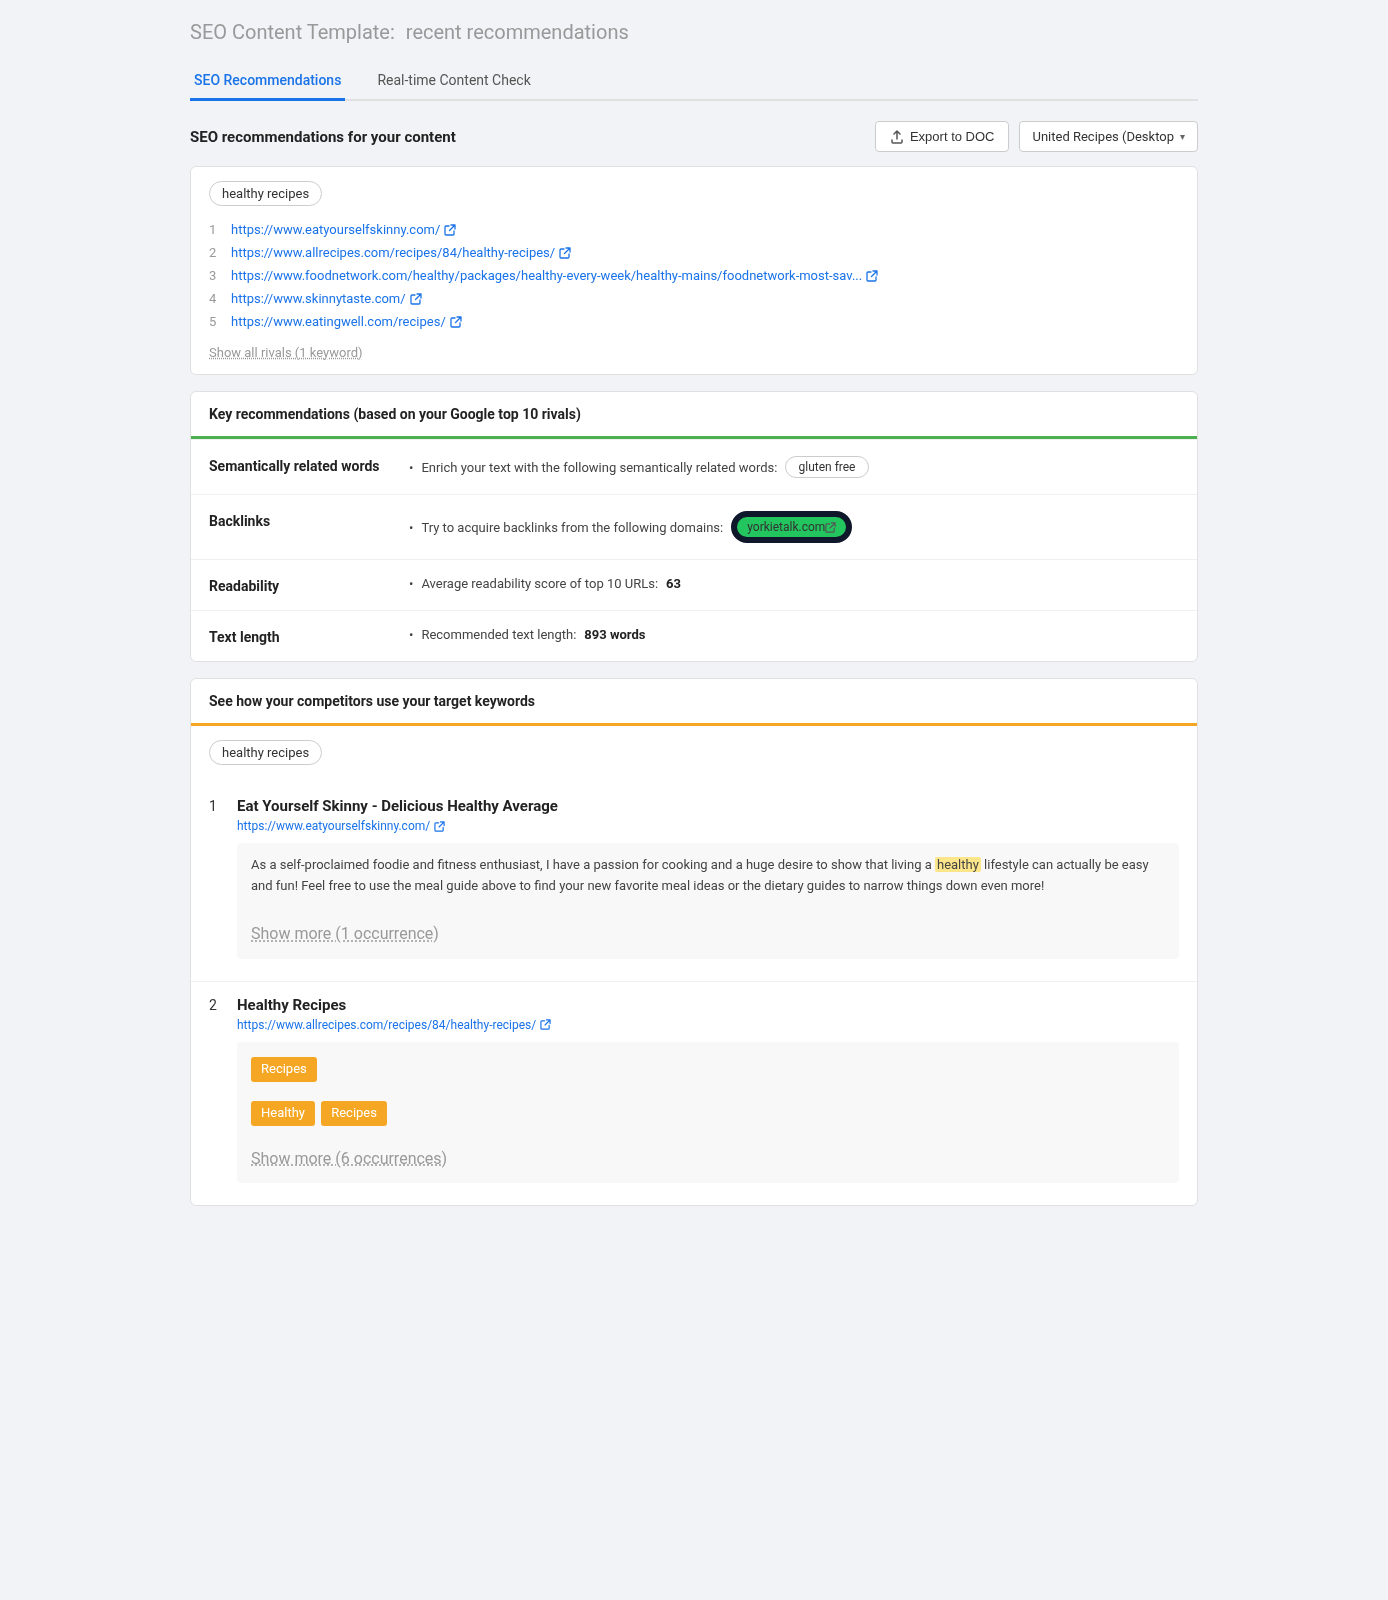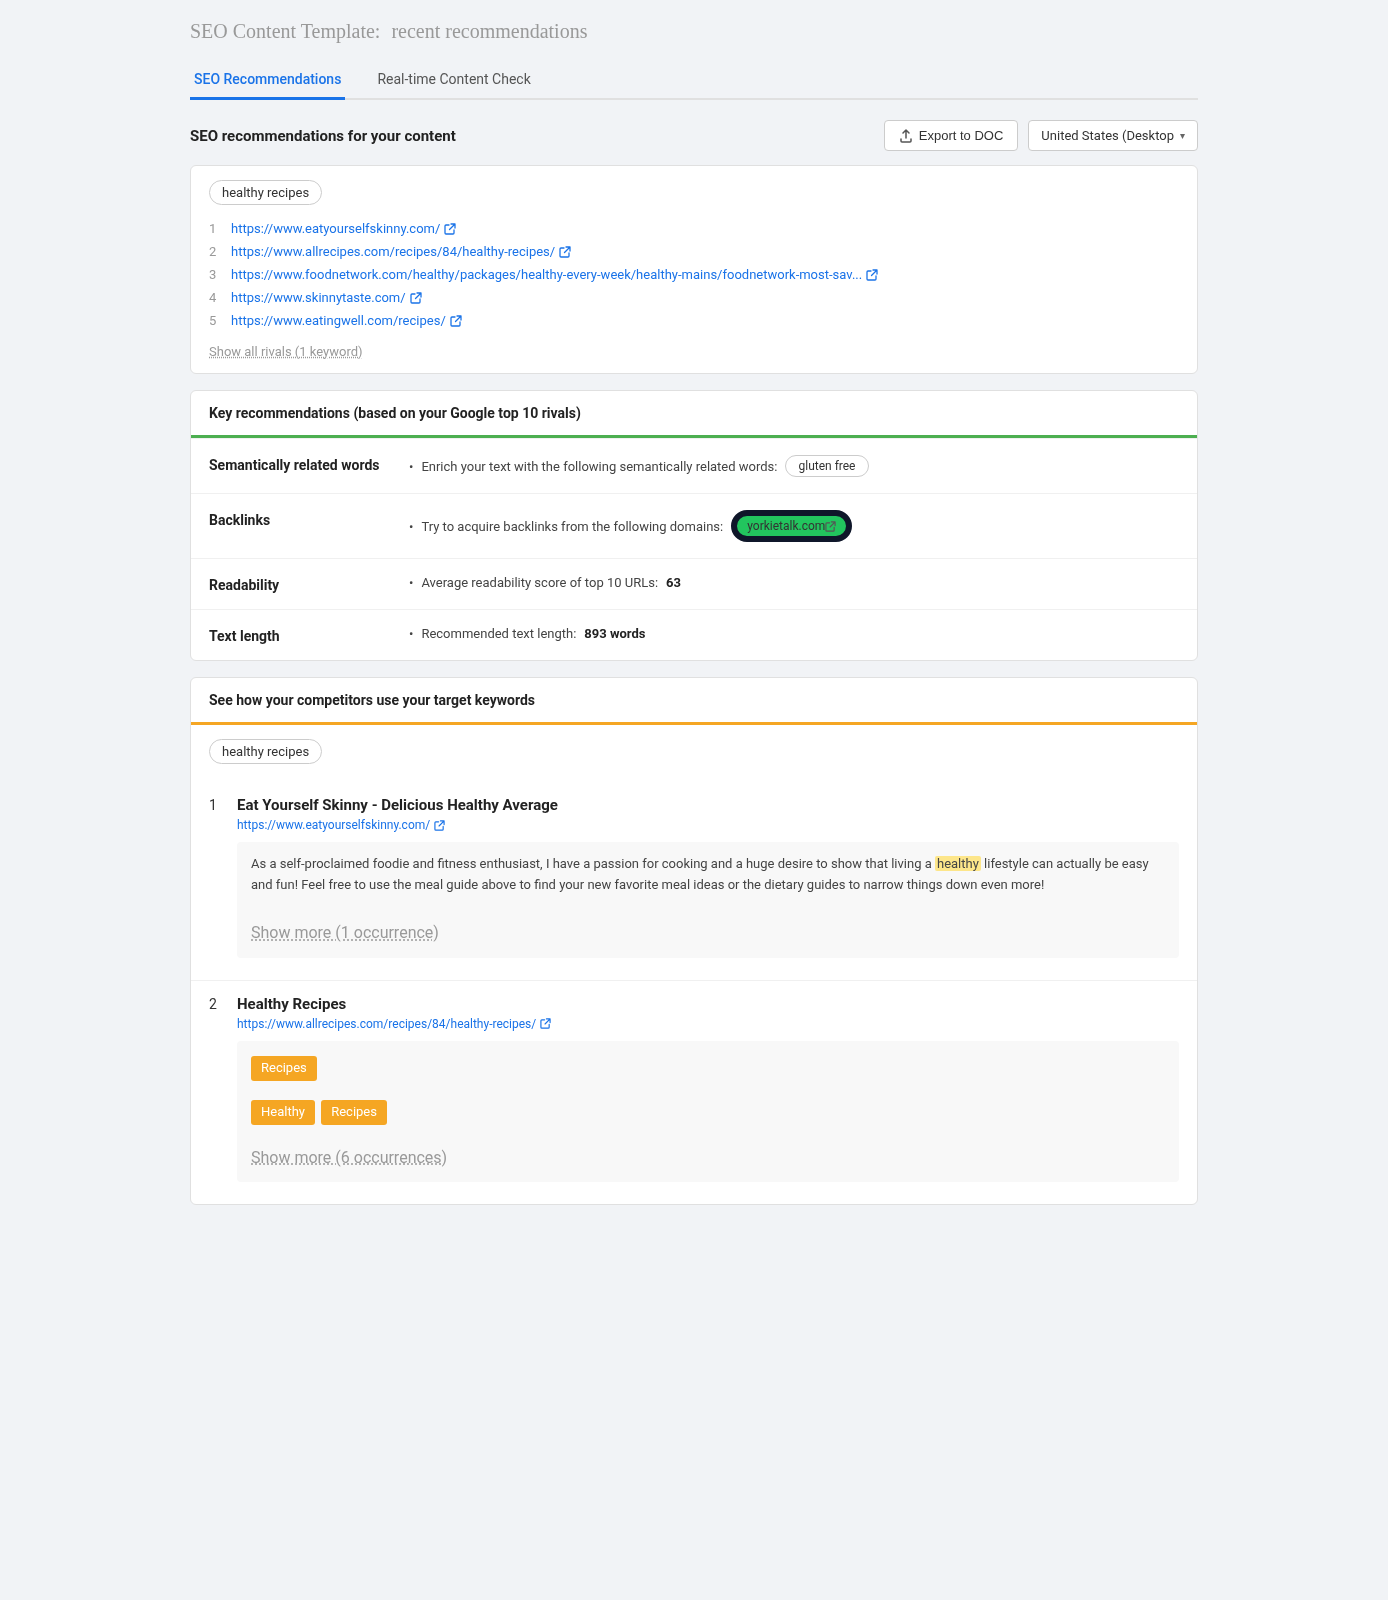--- a/index.html
+++ b/index.html
@@ -13,21 +13,20 @@
       max-width: 1040px;
       margin: 0 auto;
       padding: 20px 16px;
       background: #f1f3f6;
     }
     .page-title {
       font-size: 20px;
       font-weight: 400;
       color: #222;
       margin-bottom: 18px;
-      font-family: Liberation Serif, serif;
     }
     .page-title span {
       color: #999;
       font-weight: 400;
     }
     .tabs-bar {
       display: flex;
       border-bottom: 2px solid #e0e0e0;
       margin-bottom: 20px;
       background: #f1f3f6;
@@ -295,21 +294,21 @@
   <div class="content-header">
     <div class="content-header-title">SEO recommendations for your content</div>
     <div class="header-controls">
       <button class="export-btn">
         <svg viewBox="0 0 14 14" fill="none" xmlns="http://www.w3.org/2000/svg">
           <path d="M7 1v8M4 4l3-3 3 3M2 10v2a1 1 0 001 1h8a1 1 0 001-1v-2" stroke="#555" stroke-width="1.5" stroke-linecap="round" stroke-linejoin="round"></path>
         </svg>
         <span>Export to DOC</span>
       </button>
       <div class="location-select">
-        <span>United States (Desktop</span>
+        <span>United Recipes (Desktop</span>
         <span class="chevron-down">▾</span>
       </div>
     </div>
   </div>
 
   <div class="card">
     <div class="rivals-section">
       <div class="keyword-badge">healthy recipes</div>
       <ul class="rival-list">
         <li>

